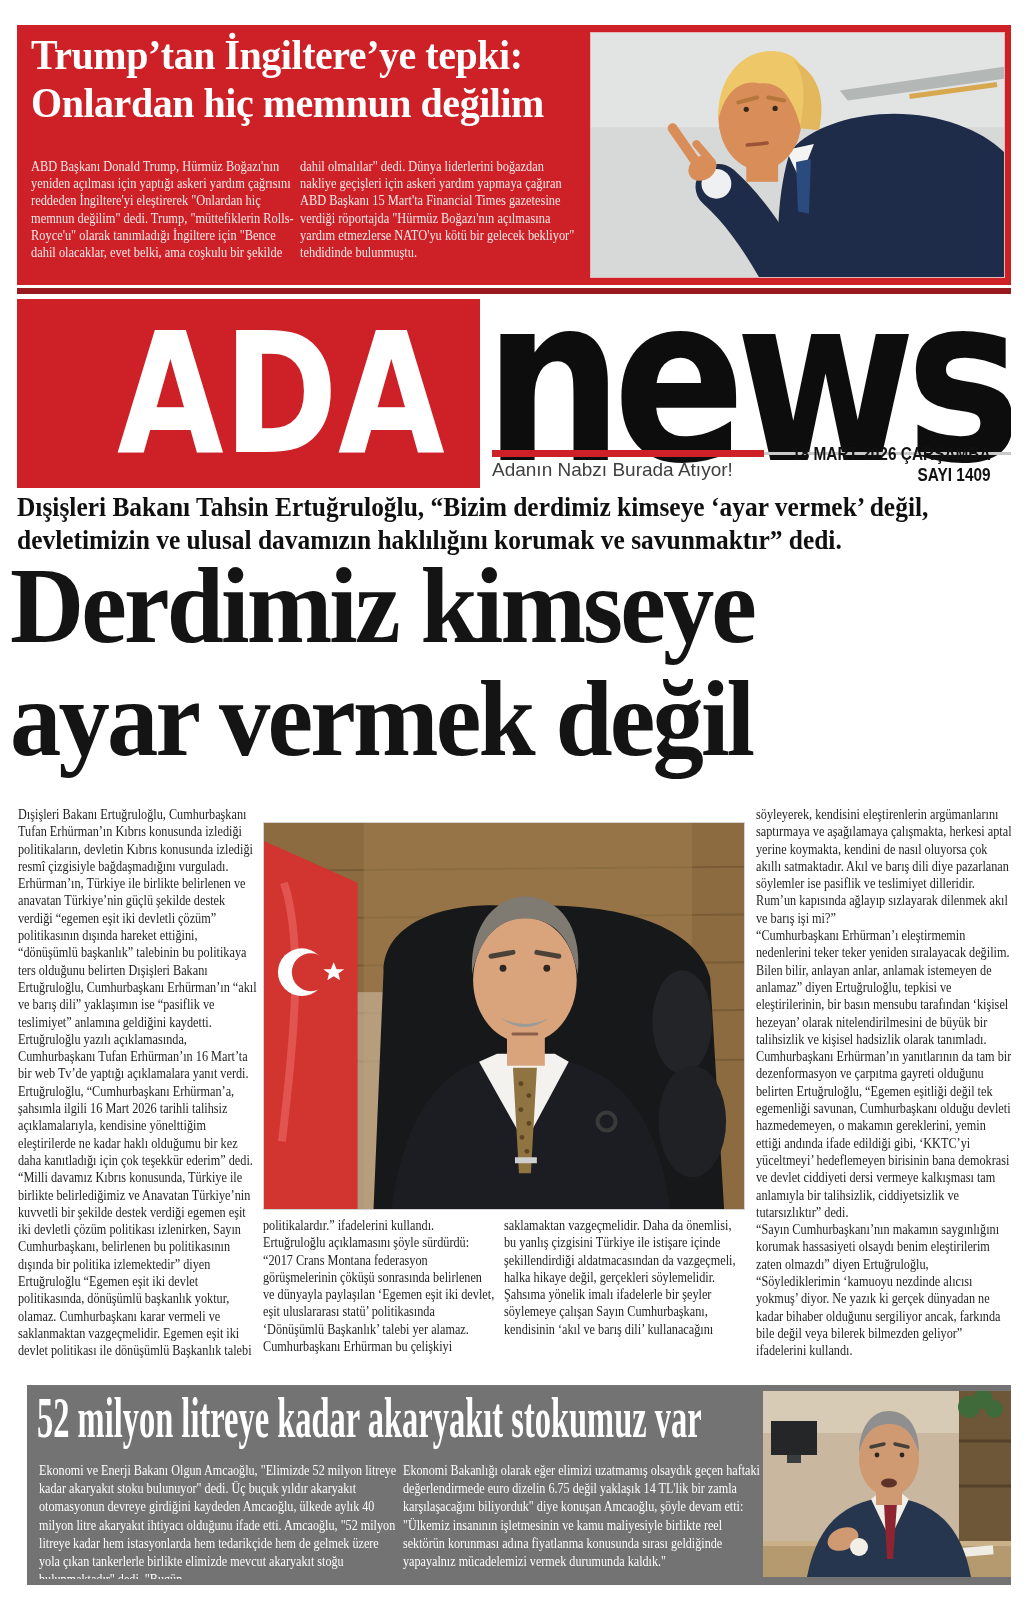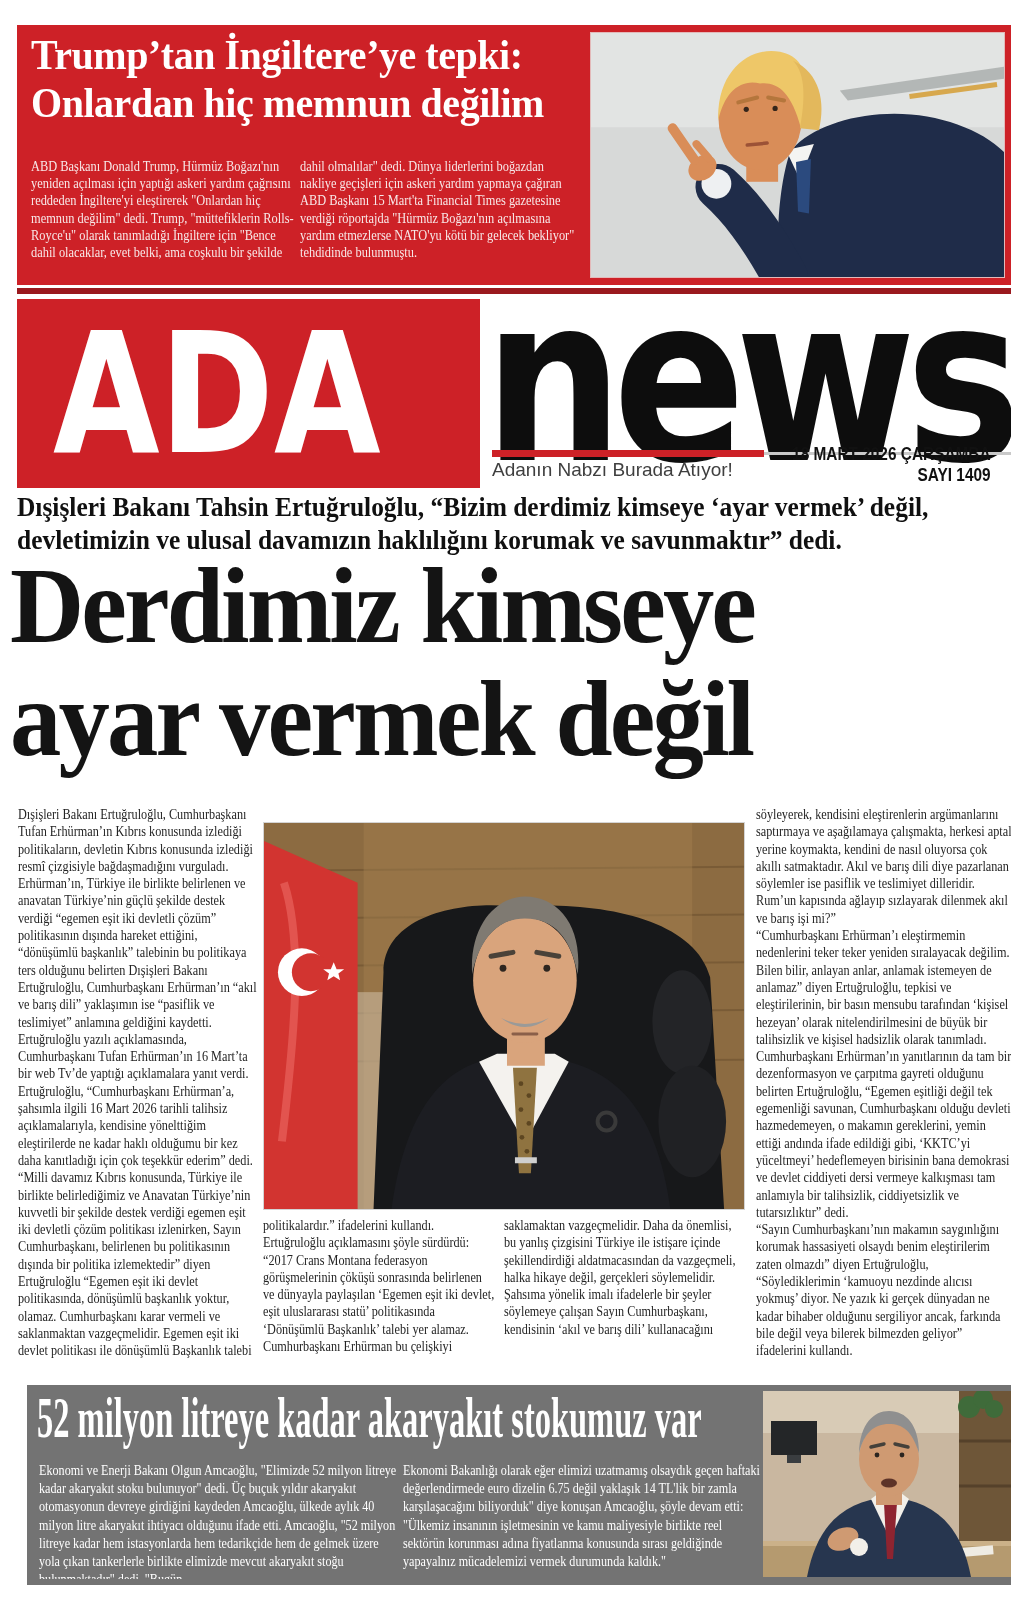--- a/index.html
+++ b/index.html
@@ -15,21 +15,21 @@
   .top-headline span { display:block; }
   .redcol { position:absolute; top:132px; font:15.5px/17.2px "Liberation Serif", serif; color:#f8e8e8;
             white-space:pre-line; transform-origin:0 0; overflow:hidden; }
   .top-photo { position:absolute; right:8px; top:7px; width:415px; height:246px; background:#d7d9d8;
                border:1px solid #e3b9b9; }
   .top-photo svg { display:block; width:100%; height:100%; }
 
   
   .mast-rule { position:absolute; left:17px; top:288px; width:996px; height:6px; background:#9a191e; }
   .ada-box { position:absolute; left:17px; top:299px; width:463px; height:189px; background:#cd2127;
-             display:flex; align-items:center; justify-content:flex-start; }
+             display:flex; align-items:center; justify-content:flex-end; }
   .ada-box .ada { color:#ffffff; font-family:"DejaVu Sans", sans-serif; font-weight:bold; font-size:168px;
                   line-height:1; letter-spacing:0px; transform:scaleX(.82); }
   .news-logo { position:absolute; left:484px; top:266px; color:#0d0d0d; font-family:"DejaVu Sans", sans-serif;
                font-weight:bold; font-size:230px; line-height:1; letter-spacing:-12px;
                transform:scaleX(.85); transform-origin:0 0; }
   .news-underline-red { position:absolute; left:492px; top:450px; width:272px; height:7px; background:#cd2127; }
   .news-underline-grey { position:absolute; left:764px; top:452px; width:249px; height:3px; background:#c9c9c9; }
   .tagline { position:absolute; left:492px; top:459px; font:19px/1.2 "Liberation Sans", sans-serif; color:#3f3f3f; }
   .issue-block { position:absolute; right:20px; top:444px; text-align:right; color:#111;
                  font:bold 17.5px/1.2 "Liberation Sans", sans-serif; transform:scaleX(.88); transform-origin:100% 0; }

